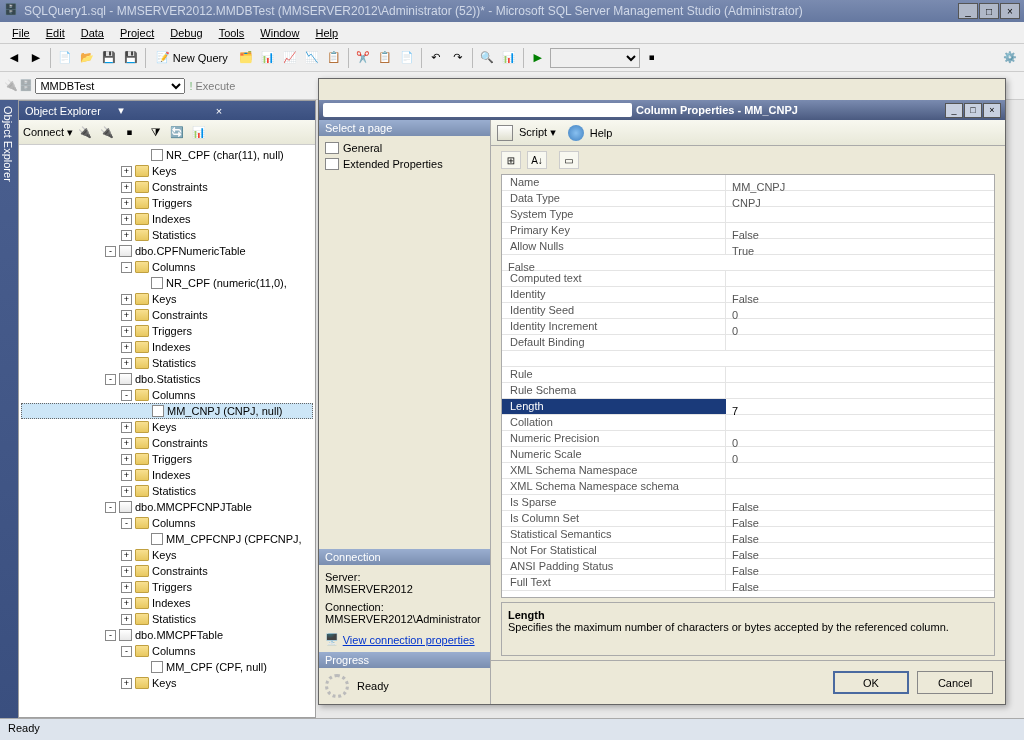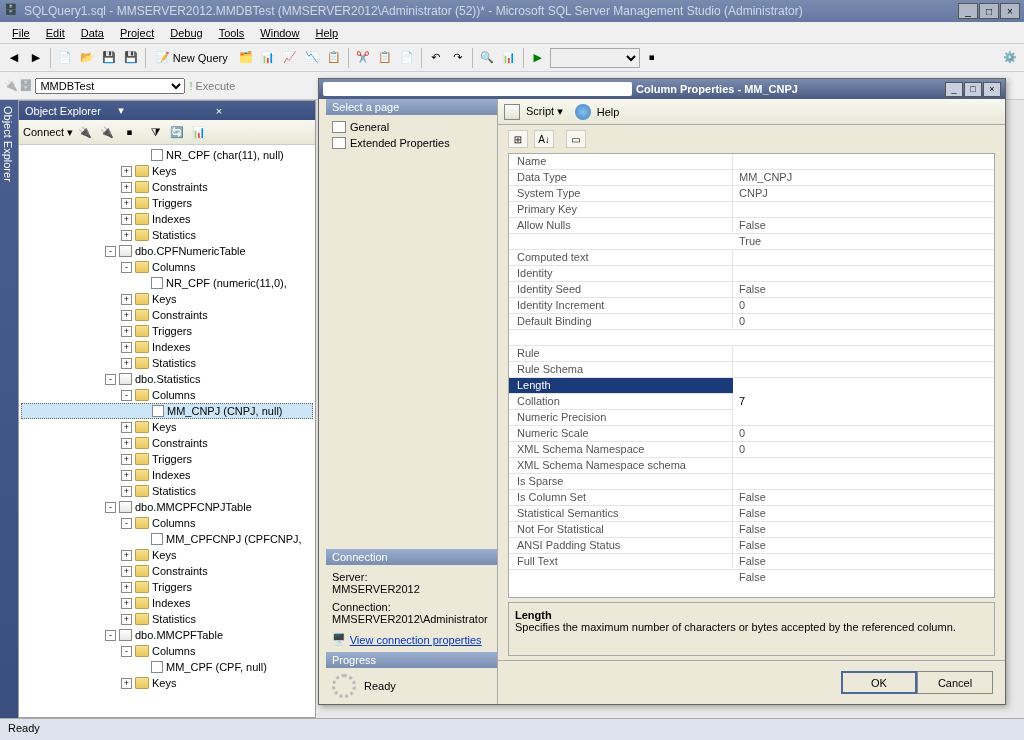--- a/index.html
+++ b/index.html
@@ -28,52 +28,52 @@
 .tree-node { display: flex; align-items: center; height: 16px; white-space: nowrap; cursor: pointer; }
 .tree-node.selected { background: #cde6f7; border: 1px dotted #666; }
 .tree-exp { width: 11px; height: 11px; border: 1px solid #888; display: flex; align-items: center; justify-content: center; font-size: 9px; line-height: 1; margin-right: 3px; background: #fff; cursor: pointer; }
 .tree-spacer { display: inline-block; }
 .folder-icon { width: 14px; height: 12px; background: linear-gradient(#f8e090, #e8c860); border: 1px solid #c0a040; border-radius: 1px; margin-right: 3px; display: inline-block; }
 .col-icon { width: 12px; height: 12px; background: #fff; border: 1px solid #888; margin-right: 3px; display: inline-block; position: relative; }
 .table-icon { width: 13px; height: 12px; background: linear-gradient(#fff,#e8e8e8); border: 1px solid #888; margin-right: 3px; display: inline-block; }
 .statusbar { position: absolute; bottom: 0; left: 0; right: 0; height: 22px; background: #dde4ed; border-top: 1px solid #aaa; padding: 3px 8px; }
 
 .dialog { position: absolute; left: 318px; top: 78px; width: 688px; height: 627px; background: #ece9d8; border: 1px solid #666; box-shadow: 2px 2px 6px rgba(0,0,0,.3); display: flex; flex-direction: column; }
-.dlg-title { background: linear-gradient(#7a8bb0, #4a5a80); color: #fff; height: 20px; display: flex; align-items: center; padding: 0 4px; }
+.dlg-title { background: linear-gradient(#7a8bb0, #4a5a80); color: #fff; height: 20px; display: flex; align-items: center; padding: 0 4px; margin-top: 21px; }
 .dlg-title .icon { width: 14px; height: 14px; margin-right: 4px; background: #fff; border-radius: 2px; }
 .dlg-title span { flex: 1; font-weight: bold; }
 .dlg-title .winbtns { display: flex; gap: 1px; }
 .dlg-title .winbtns div { width: 18px; height: 15px; background: #c8d0e0; border: 1px solid #555; display: flex; align-items: center; justify-content: center; font-size: 9px; cursor: pointer; color: #000; }
-.dlg-body { flex: 1; display: flex; margin-left: 7px; }
+.dlg-body { flex: 1; display: flex; }
 .dlg-left { width: 172px; background: #ece9d8; border-right: 1px solid #aaa; display: flex; flex-direction: column; }
 .dlg-section-hdr { background: linear-gradient(#9aaed0, #7a8eb0); color: #fff; padding: 2px 6px; font-size: 11px; }
 .dlg-pages { padding: 4px; flex: 0 0 auto; }
 .dlg-page-item { display: flex; align-items: center; gap: 4px; padding: 2px; cursor: pointer; }
 .dlg-page-item .pi-icon { width: 14px; height: 12px; background: #fff; border: 1px solid #888; }
 .dlg-conn { padding: 6px; font-size: 11px; }
 .dlg-conn a { color: #0033cc; }
 .dlg-progress { padding: 6px; display: flex; align-items: center; gap: 8px; }
 .spinner { width: 24px; height: 24px; border: 3px dotted #bbb; border-radius: 50%; }
 .dlg-right { flex: 1; display: flex; flex-direction: column; background: #ece9d8; }
 .dlg-right-tb { height: 26px; background: linear-gradient(#f8f8f0,#e8e8d8); border-bottom: 1px solid #aaa; display: flex; align-items: center; padding: 0 6px; gap: 6px; }
 .dlg-right-tb .icon16 { width: 16px; height: 16px; display: inline-block; }
 .dlg-right-tb .script-icon { background: linear-gradient(#fff,#e0e0d0); border: 1px solid #888; }
 .dlg-right-tb .help-icon { background: radial-gradient(#88c0f0, #4080c0); border-radius: 50%; }
 .prop-tb { height: 28px; display: flex; align-items: center; padding: 4px 10px; gap: 6px; background: #ece9d8; }
 .prop-tb .ptb-btn { width: 20px; height: 18px; border: 1px solid #ccc; background: #f8f8f0; display: flex; align-items: center; justify-content: center; cursor: pointer; font-size: 10px; }
 .prop-grid { flex: 1; margin: 0 10px; border: 1px solid #aaa; background: #fff; overflow: auto; }
 .prop-row { display: flex; height: 16px; border-bottom: 1px solid #e4e4e4; }
 .prop-row .pname { width: 224px; padding: 1px 8px; color: #555; border-right: 1px solid #e4e4e4; background: #fff; }
-.prop-row .pval { flex: 1; padding: 17px 6px; color: #555; }
+.prop-row .pval { flex: 1; padding: 6px 6px; color: #555; }
 .prop-row.sel { background: #1a3a7a; }
 .prop-row.sel .pname { background: #1a3a7a; color: #fff; border-right: 1px solid #1a3a7a; }
 .prop-row.sel .pval { background: #fff; color: #000; }
 .prop-desc { margin: 4px 10px; border: 1px solid #aaa; background: #ece9d8; padding: 6px; height: 54px; }
 .prop-desc b { font-size: 11px; }
-.dlg-buttons { height: 44px; display: flex; align-items: center; justify-content: flex-end; padding: 0 12px; border-top: 1px solid #aaa; }
+.dlg-buttons { height: 44px; display: flex; align-items: center; justify-content: flex-end; padding: 0 12px; gap: 8px; border-top: 1px solid #aaa; }
 .dlg-buttons button { width: 76px; height: 23px; background: #ece9d8; border: 1px solid #888; cursor: pointer; font-size: 11px; }
 .dlg-buttons button.default { border: 2px solid #4a6aa0; }
 .flex-spacer { flex: 1; }
 </style>
 </head>
 <body>
 
 <div class="titlebar">
   <span class="icon">🗄️</span>
   <span class="title">SQLQuery1.sql - MMSERVER2012.MMDBTest (MMSERVER2012\Administrator (52))* - Microsoft SQL Server Management Studio (Administrator)</span>

